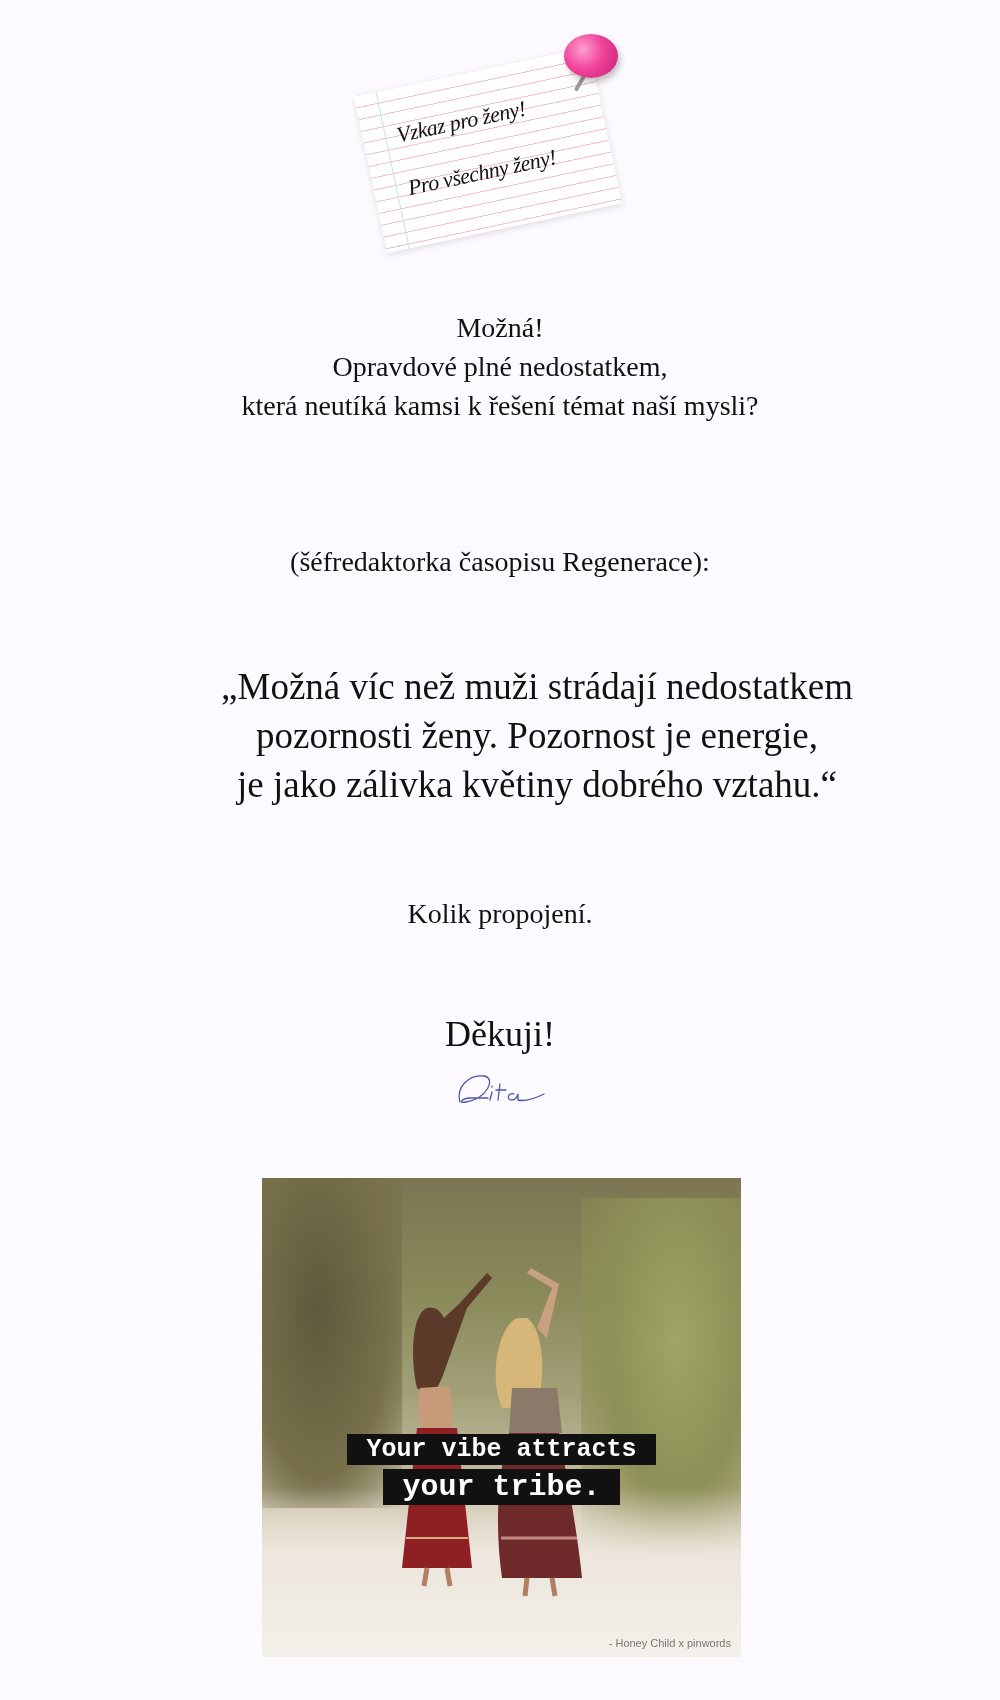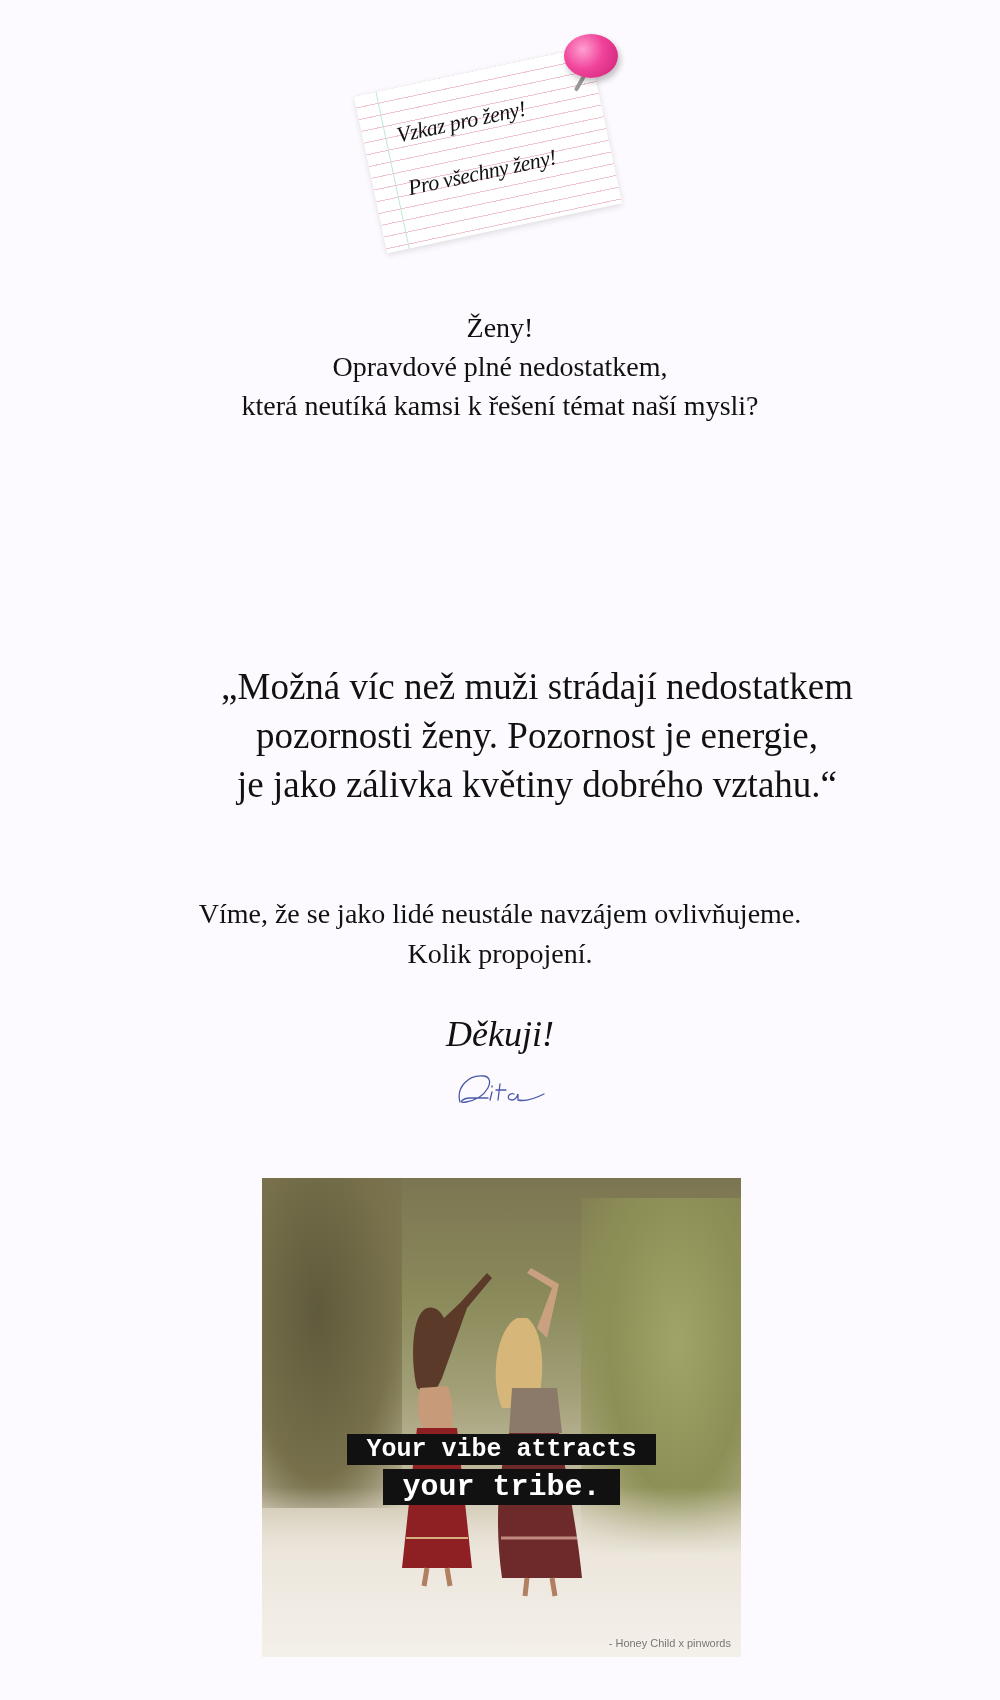--- a/index.html
+++ b/index.html
@@ -19,21 +19,21 @@
   .pin .head { position:absolute; left:4px; top:0; width:54px; height:44px; border-radius:50%;
                background:radial-gradient(circle at 35% 35%, #ff9fd0 0%, #f0439a 45%, #c81f73 100%);
                box-shadow:2px 4px 6px rgba(0,0,0,0.25); }
   .pin .needle { position:absolute; left:18px; top:40px; width:4px; height:18px; background:#999;
                  transform:rotate(30deg); border-radius:2px; }
   .block { position:absolute; left:0; width:1000px; text-align:center; }
   .p1 { top:308px; font-size:28px; line-height:39px; }
   .p2 { top:542px; font-size:28px; line-height:39px; }
   .quote { top:662px; font-size:37px; line-height:49px;padding-left:37px; }
   .p3 { top:894px; font-size:28px; line-height:40px; }
-  .thanks { top:1012px; font-size:36px; line-height:44px;font-style:italic; }
+  .thanks { top:1012px; font-size:36px; line-height:44px; }
   .sig { position:absolute; left:448px; top:1068px; width:100px; height:40px; }
   .photo { position:absolute; left:262px; top:1178px; width:479px; height:479px; overflow:hidden;
            background:linear-gradient(to bottom, #7c7552 0%, #8a8a5a 25%, #a3a078 45%, #cfc6b0 70%, #e8e2d6 85%, #f2ede6 100%); }
   .photo .trees-l { position:absolute; left:0; top:0; width:140px; height:330px;
                     background:radial-gradient(ellipse at 40% 40%, #5f5a3c 0%, #77704b 60%, transparent 100%); }
   .photo .trees-r { position:absolute; right:0; top:20px; width:160px; height:360px;
                     background:radial-gradient(ellipse at 60% 40%, #a1a468 0%, #8d9056 50%, transparent 100%); }
   .photo .road { position:absolute; left:0; right:0; bottom:0; height:170px;
                  background:linear-gradient(to bottom, rgba(232,226,214,0) 0%, #ece6dc 40%, #f4f0ea 100%); }
   .photo .woman1 { position:absolute; left:110px; top:90px; width:130px; height:340px; }
@@ -52,36 +52,36 @@
   <div class="margin"></div>
   <div class="line l1">Vzkaz pro ženy!</div>
   <div class="line l2">Pro všechny ženy!</div>
 </div>
 <div class="pin">
   <div class="needle"></div>
   <div class="head"></div>
 </div>
 
 <div class="block p1">
-  <div>Ženy!</div>
+  <div>Možná!</div>
   <div>Opravdové plné nedostatkem,</div>
   <div>která neutíká kamsi k řešení témat naší mysli?</div>
 </div>
 
 <div class="block p2">
+  <div>(šéfredaktorka časopisu Regenerace):</div>
 </div>
 
 <div class="block quote">
   <div>„Možná víc než muži strádají nedostatkem</div>
   <div>pozornosti ženy. Pozornost je energie,</div>
   <div>je jako zálivka květiny dobrého vztahu.“</div>
 </div>
 
 <div class="block p3">
-  <div>Víme, že se jako lidé neustále navzájem ovlivňujeme.</div>
   <div>Kolik propojení.</div>
 </div>
 
 <div class="block thanks">Děkuji!</div>
 
 <svg class="sig" viewBox="0 0 100 40">
   <path d="M12 34 C 8 20, 20 6, 36 8 C 48 10, 40 30, 18 34 C 10 36, 14 30, 22 30 L 40 30
            M44 24 L 42 32 M44 18 L 44 19
            M52 16 L 50 32 M48 22 L 58 22
            M66 26 C 60 24, 58 32, 64 32 C 68 32, 70 26, 70 26 L 70 32 C 78 34, 88 30, 96 26" fill="none" stroke="#4a5aa8" stroke-width="1.3" stroke-linecap="round"></path>

